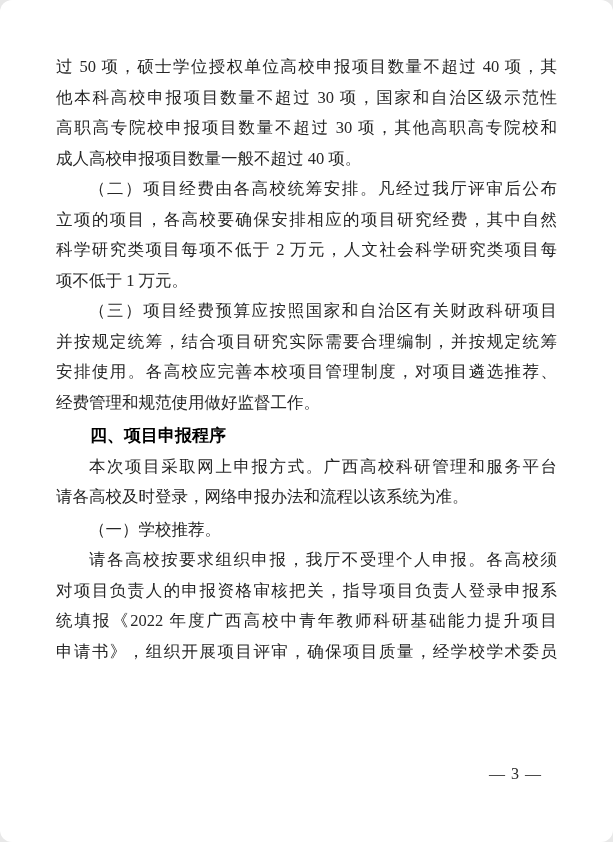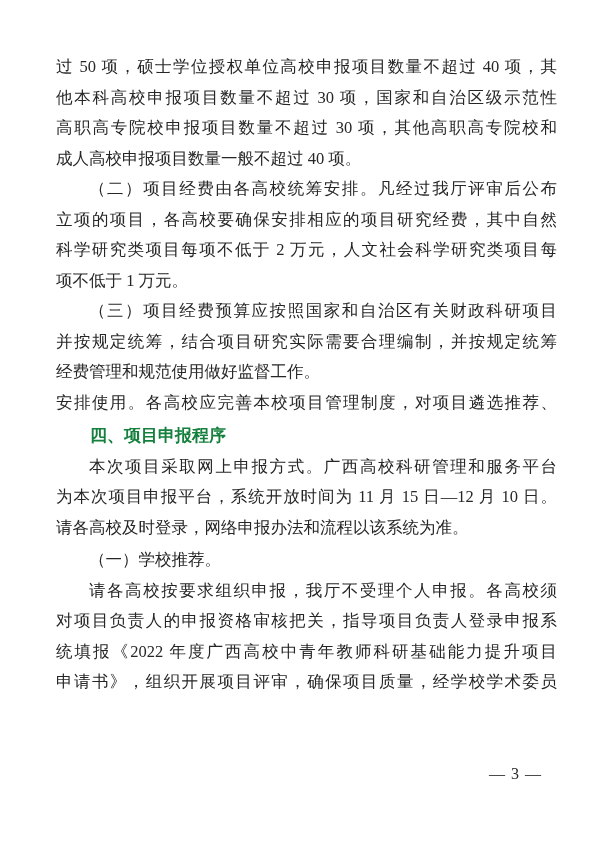--- a/index.html
+++ b/index.html
@@ -5,20 +5,21 @@
   html, body { margin: 0; padding: 0; background: #e8e8e8; }
   .page {
     position: relative;
     width: 613px;
     height: 842px;
     margin: 0;
     background: #ffffff;
     overflow: hidden;
     font-family: "Liberation Serif", "DejaVu Serif", serif;
     color: #262626;
+    border-radius: 12px;
   }
   .text-block {
     position: absolute;
     left: 56px;
     top: 52px;
     width: 501px;
     font-size: 16.5px;
     line-height: 30.5px;
   }
   .line {
@@ -28,21 +29,21 @@
   .line.end { text-align-last: left; }
   .line.indent { text-indent: 2em; }
   .heading {
     font-family: "Liberation Sans", "DejaVu Sans", sans-serif;
     font-weight: bold;
     font-size: 17px;
     text-indent: 2em;
     text-align: left;
     text-align-last: left;
     margin-top: 3px;
-    color: #15803d;
+    color: #000000;
   }
   .subheading {
     text-align: center;
     text-align-last: left;
     text-indent: 2em;
     margin-top: 2px;
   }
   .footer {
     position: absolute;
     top: 763px;
@@ -71,29 +72,28 @@
     <div>
       <div class="line indent">（二）项目经费由各高校统筹安排。凡经过我厅评审后公布</div>
       <div class="line">立项的项目，各高校要确保安排相应的项目研究经费，其中自然</div>
       <div class="line">科学研究类项目每项不低于 2 万元，人文社会科学研究类项目每</div>
       <div class="line end">项不低于 1 万元。</div>
     </div>
 
     <div>
       <div class="line indent">（三）项目经费预算应按照国家和自治区有关财政科研项目</div>
       <div class="line">并按规定统筹，结合项目研究实际需要合理编制，并按规定统筹</div>
+      <div class="line">安排使用。各高校应完善本校项目管理制度，对项目遴选推荐、</div>
       <div class="line end">经费管理和规范使用做好监督工作。</div>
-      <div class="line">安排使用。各高校应完善本校项目管理制度，对项目遴选推荐、</div>
     </div>
 
     <div class="heading">四、项目申报程序</div>
 
     <div>
       <div class="line indent">本次项目采取网上申报方式。广西高校科研管理和服务平台</div>
-      <div class="line">为本次项目申报平台，系统开放时间为 11 月 15 日—12 月 10 日。</div>
       <div class="line end">请各高校及时登录，网络申报办法和流程以该系统为准。</div>
     </div>
 
     <div class="line subheading">（一）学校推荐。</div>
 
     <div>
       <div class="line indent">请各高校按要求组织申报，我厅不受理个人申报。各高校须</div>
       <div class="line">对项目负责人的申报资格审核把关，指导项目负责人登录申报系</div>
       <div class="line">统填报《2022 年度广西高校中青年教师科研基础能力提升项目</div>
       <div class="line">申请书》，组织开展项目评审，确保项目质量，经学校学术委员</div>

